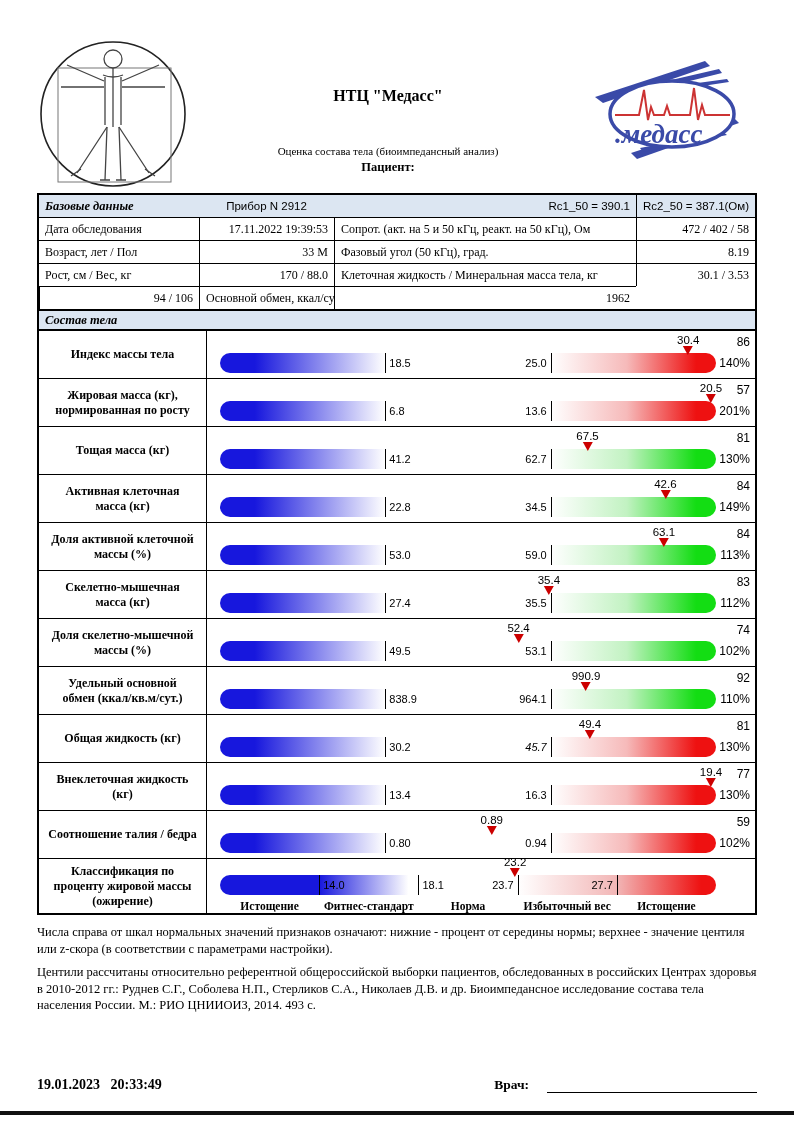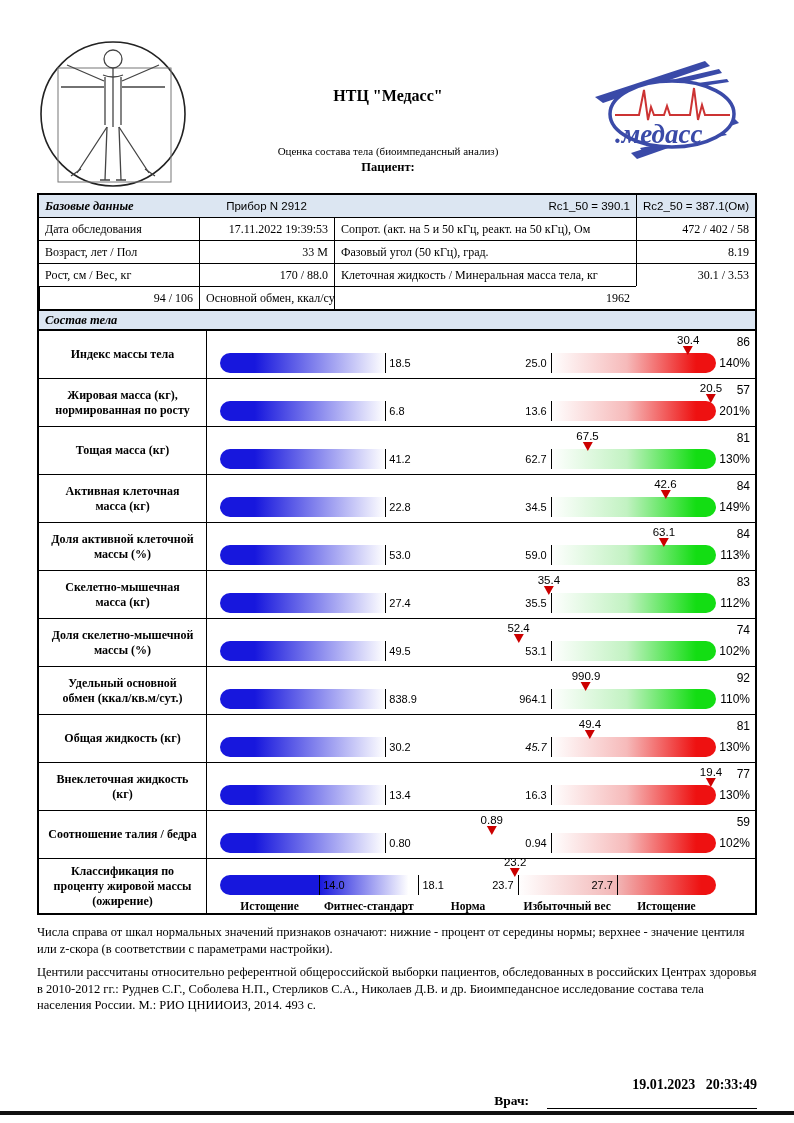--- a/index.html
+++ b/index.html
@@ -57,21 +57,21 @@
   .rbot{position:absolute;right:5px;bottom:8px;font-family:"Liberation Sans", sans-serif;font-size:12px;}
   .cats{position:absolute;left:0;width:496px;bottom:1px;display:flex;
         font-size:11.5px;font-weight:bold;}
   .cats div{flex:1;text-align:center;white-space:nowrap;}
 
   
   .fnote{font-size:12.5px;line-height:1.32;margin-top:9px;}
   .fnote + .fnote{margin-top:7px;}
 
   
-  .foot{display:flex;margin-top:63px;align-items:flex-end;flex-direction:column;}
+  .foot{display:flex;margin-top:63px;align-items:flex-end;}
   .fdate{font-size:14px;font-weight:bold;white-space:pre;}
   .fdoc{margin-left:auto;display:flex;align-items:flex-end;}
   .fdoc-label{font-size:13.5px;font-weight:bold;margin-right:18px;}
   .sigline{display:inline-block;width:210px;border-bottom:1.5px solid #000;height:14px;}
 
   .pageline{position:absolute;left:0;top:1111px;width:794px;height:4px;background:#111;}
 </style>
 </head>
 <body>
 

